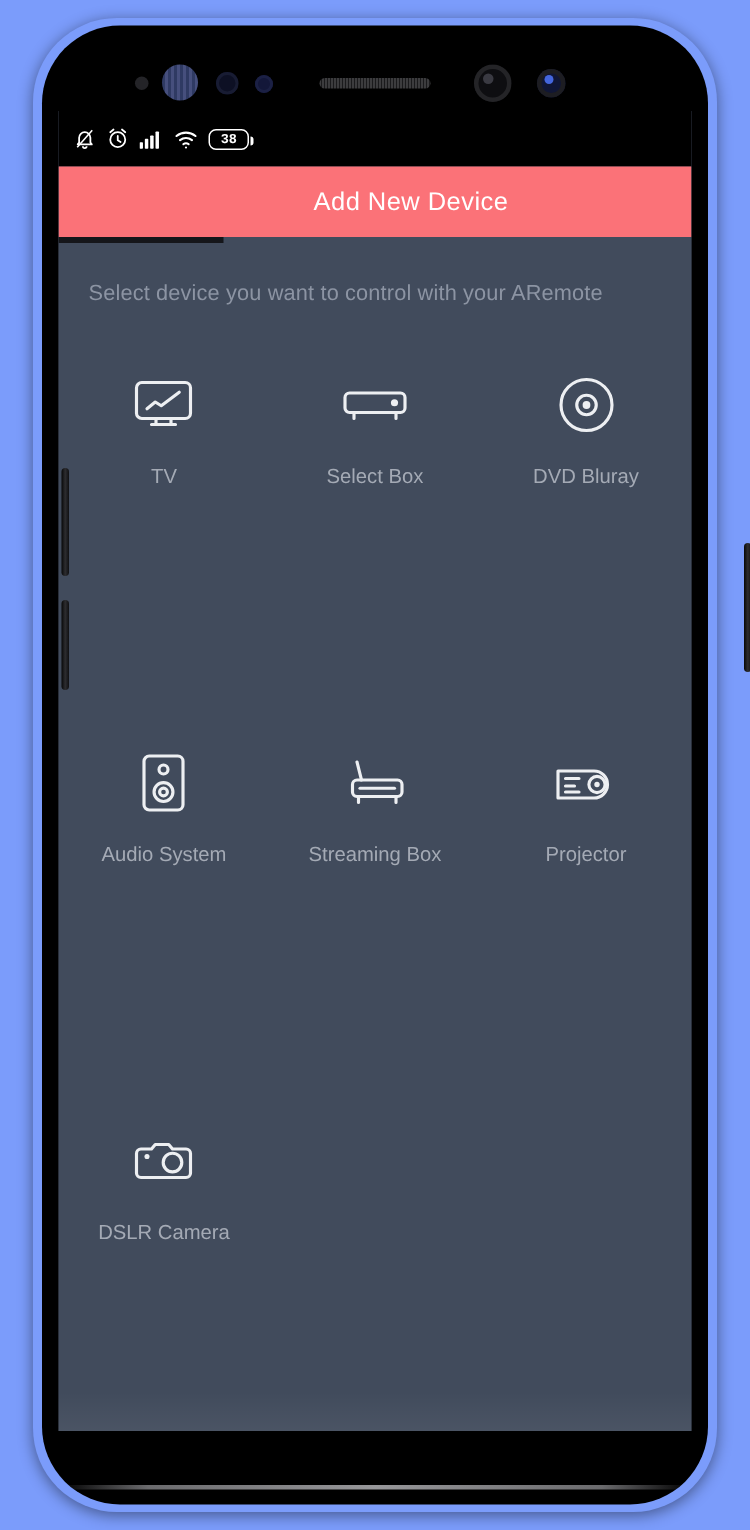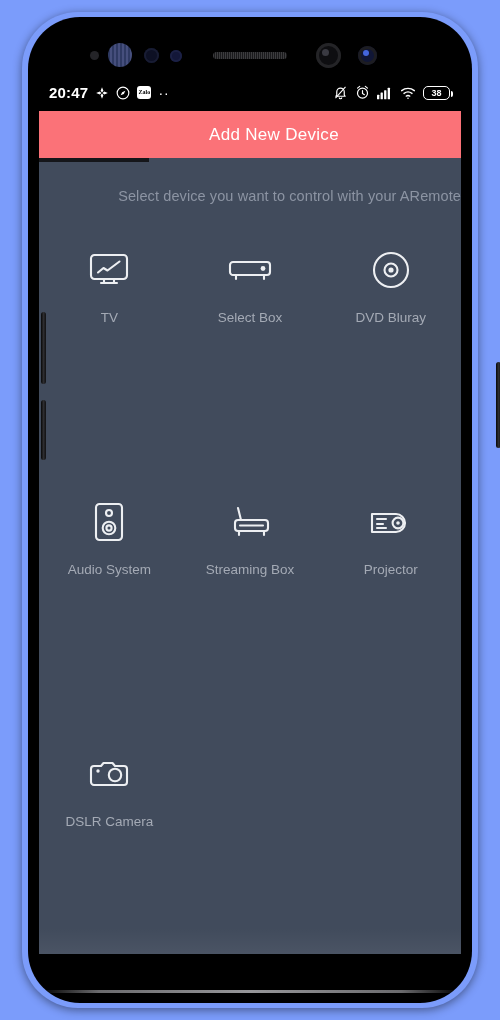--- a/index.html
+++ b/index.html
@@ -74,21 +74,21 @@
   }
   
   .statusbar{
     position:absolute; left:0; top:0; width:422px; height:37px;
     background:#000;
     display:flex; align-items:center; justify-content:space-between;
     padding:0 11px 0 10px;
   }
   .sb-left{ display:flex; align-items:center; gap:7px; }
   .sb-time{ color:#fff; font-size:15px; font-weight:bold; letter-spacing:.2px; }
-  .sb-right{ display:flex; align-items:flex-end; gap:7px; }
+  .sb-right{ display:flex; align-items:flex-end; gap:7px;font-family:Liberation Mono, monospace; }
   .sb-ico{ display:flex; align-items:center; }
   .zalo-ico{
     width:14px; height:13px; background:#fff; border-radius:3px;
     color:#000; font-size:6px; font-weight:bold; line-height:13px;
     text-align:center; font-family:"Liberation Serif", serif;
   }
   .dots-ico{ color:#fff; font-size:14px; line-height:8px; letter-spacing:1px; }
   .batt{
     display:flex; align-items:center; justify-content:center;
     width:27px; height:14px; border:1.6px solid #fff; border-radius:5px;
@@ -114,22 +114,22 @@
     position:absolute; left:0; top:0; height:4px; width:108px;
     background:#15161a;
   }
 
   
   .content{
     position:absolute; left:0; top:88px; width:422px; height:792px;
     background:#414B5C;
   }
   .subtitle{
-    margin-top:26px; text-align:right;
-    color:#8C94A3; font-size:14.5px; letter-spacing:.1px;
+    margin-top:26px; text-align:left;
+    color:#8C94A3; font-size:14.5px; letter-spacing:.1px;margin-left:20px;
   }
   .grid{
     margin-top:28px;
     display:grid; grid-template-columns:repeat(3,1fr);
     row-gap:0;
   }
   .cell{
     height:252px;
     display:flex; flex-direction:column; align-items:center;
     padding-top:14px;
@@ -175,37 +175,20 @@
             <i class="gl"></i>
           </span>
         <span class="sns s-cam4">
             <i class="gl"></i>
           </span>
       </div>
 
       <div class="screen">
 
         <div class="statusbar">
-          <div class="sb-left">
-            <span class="sb-time">20:47</span>
-            <span class="sb-ico">
-              <svg width="14" height="14" viewBox="0 0 24 24" fill="#fff">
-                <path d="M12 2 14.4 8.2 12 11 9.6 8.2z M22 12 15.8 14.4 13 12 15.8 9.6z
-                         M12 22 9.6 15.8 12 13 14.4 15.8z M2 12 8.2 9.6 11 12 8.2 14.4z"></path>
-              </svg>
-            </span>
-            <span class="sb-ico">
-              <svg width="14" height="14" viewBox="0 0 24 24">
-                <circle cx="12" cy="12" r="10" fill="none" stroke="#fff" stroke-width="2"></circle>
-                <path d="M16 8 10.5 10.5 8 16 13.5 13.5z" fill="#fff"></path>
-              </svg>
-            </span>
-            <span class="zalo-ico">Zalo</span>
-            <span class="dots-ico">··</span>
-          </div>
           <div class="sb-right">
             <span class="sb-ico">
               <svg width="15" height="15" viewBox="0 0 24 24" fill="none" stroke="#fff" stroke-width="1.9">
                 <path d="M18 16v-5a6 6 0 0 0-12 0v5l-1.5 2h15z" stroke-linejoin="round"></path>
                 <path d="M10 20a2 2 0 0 0 4 0"></path>
                 <path d="M4 21 20 3" stroke-width="1.7"></path>
               </svg>
             </span>
             <span class="sb-ico">
               <svg width="15" height="15" viewBox="0 0 24 24" fill="none" stroke="#fff" stroke-width="1.9">

